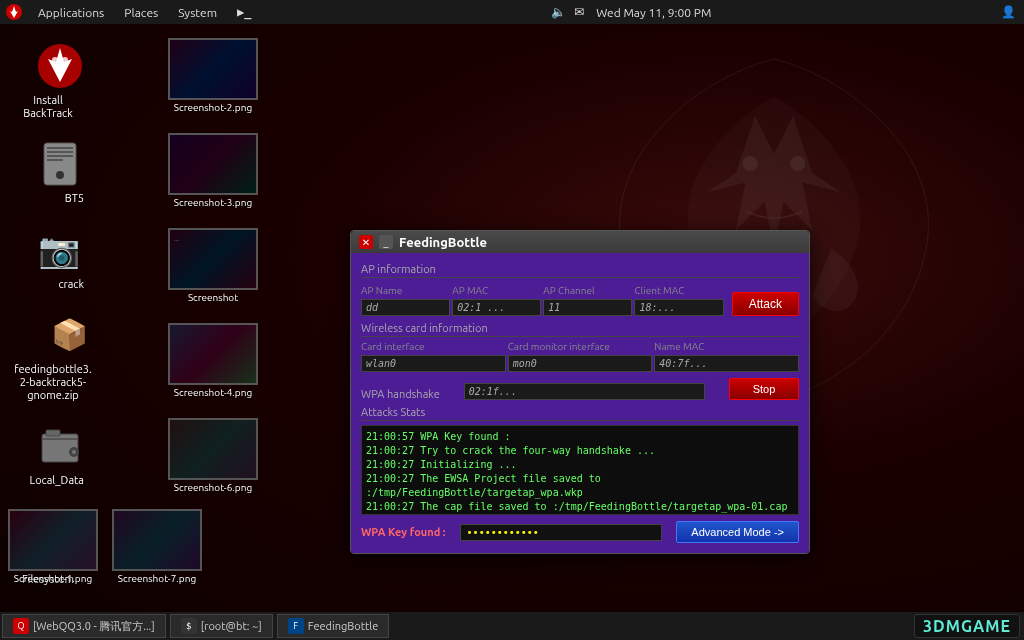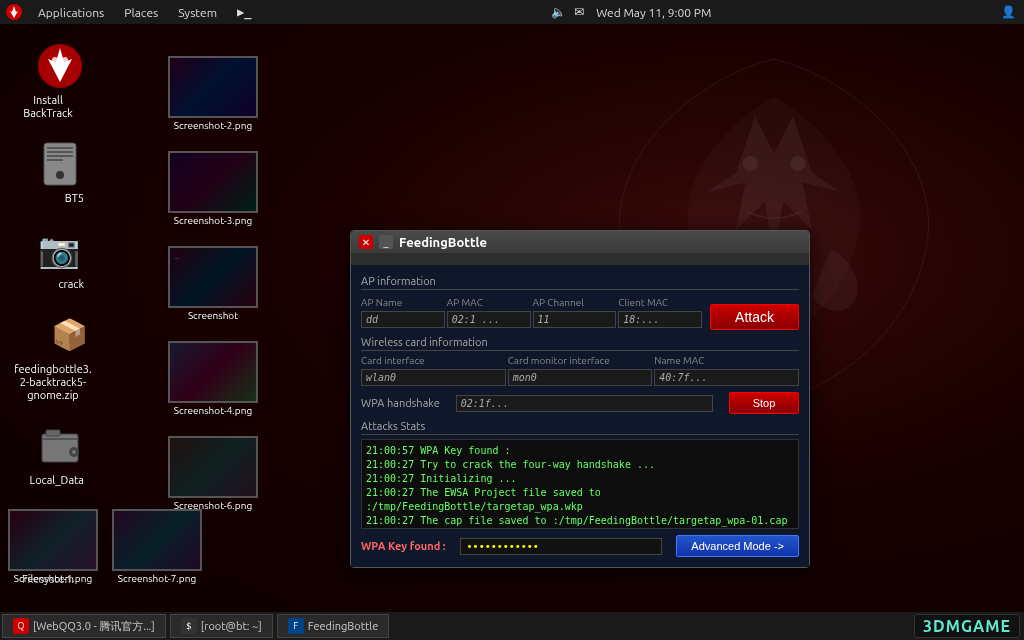--- a/index.html
+++ b/index.html
@@ -235,43 +235,42 @@
     }
 
     .dialog-title {
       color: white;
       font-size: 13px;
       font-weight: bold;
     }
 
     .dialog-body {
       padding: 10px;
-      background: #0f172a;
-      margin-top: 12px;
+      background: #4c1d95;
     }
 
     .section-label {
       color: #aaa;
       font-size: 11px;
       margin-bottom: 4px;
       border-bottom: 1px solid #444;
       padding-bottom: 2px;
     }
 
     .info-header {
       color: #888;
       font-size: 10px;
     }
 
     .attack-btn {
       background: linear-gradient(180deg, #c00, #800);
       color: white;
       border: 1px solid #f00;
-      padding: 4px 24px;
-      font-size: 14px;
+      padding: 4px 16px;
+      font-size: 12px;
       cursor: pointer;
       border-radius: 2px;
     }
 
     .stop-btn {
       background: linear-gradient(180deg, #c00, #800);
       color: white;
       border: 1px solid #f00;
       padding: 4px 16px;
       font-size: 11px;
@@ -328,21 +327,21 @@
       background: #111;
       padding: 2px 6px;
       border: 1px solid #444;
       flex: 1;
       margin: 0 8px;
     }
 
     
     .ss-col {
       position: absolute;
-      top: 48px;
+      top: 30px;
       left: 160px;
     }
 
     .ss-item {
       display: flex;
       flex-direction: column;
       align-items: center;
       margin-bottom: 16px;
       cursor: pointer;
     }
@@ -529,21 +528,21 @@
     <div class="dialog-titlebar">
       <div class="dialog-close">✕</div>
       <div class="dialog-minimize">_</div>
       <div class="dialog-title">FeedingBottle</div>
     </div>
 
     <div class="dialog-body">
 
       <div style="margin-bottom:6px;">
         <div class="section-label">AP information</div>
-        <div style="display:flex; align-items:center;">
+        <div style="display:flex; align-items:flex-end;">
           <div style="flex:1;">
             <div style="display:grid; grid-template-columns:1fr 1fr 1fr 1fr; gap:2px; margin-bottom:3px;">
               <div class="info-header">AP Name</div>
               <div class="info-header">AP MAC</div>
               <div class="info-header">AP Channel</div>
               <div class="info-header">Client MAC</div>
             </div>
             <div style="display:grid; grid-template-columns:1fr 1fr 1fr 1fr; gap:2px;">
               <div class="field-value">dd</div>
               <div class="field-value">02:1 ...</div>
@@ -562,21 +561,21 @@
           <div class="info-header">Card monitor interface</div>
           <div class="info-header">Name MAC</div>
         </div>
         <div style="display:grid; grid-template-columns:1fr 1fr 1fr; gap:2px;">
           <div class="field-value">wlan0</div>
           <div class="field-value">mon0</div>
           <div class="field-value">40:7f...</div>
         </div>
       </div>
 
-      <div style="display:flex; align-items:center; margin-bottom:6px; gap:16px;">
+      <div style="display:flex; align-items:flex-end; margin-bottom:6px; gap:24px;">
         <div style="color:#aaa; font-size:11px; white-space:nowrap;">WPA handshake</div>
         <div class="field-value" style="flex:1;">02:1f...</div>
         <button class="stop-btn">Stop</button>
       </div>
 
       <div style="margin-bottom:6px;">
         <div class="section-label">Attacks Stats</div>
         <div class="log-area">
           <div class="log-line">21:00:57 WPA Key found :</div>
           <div class="log-line">21:00:27 Try to crack the four-way handshake ...</div>

